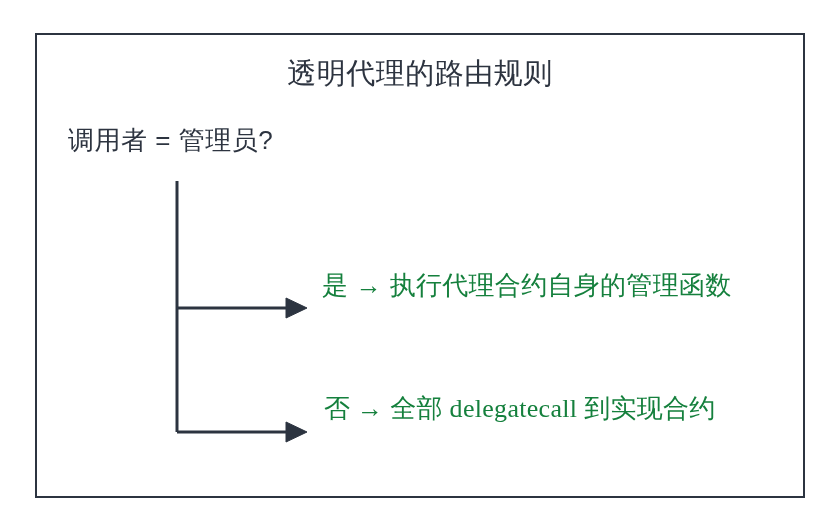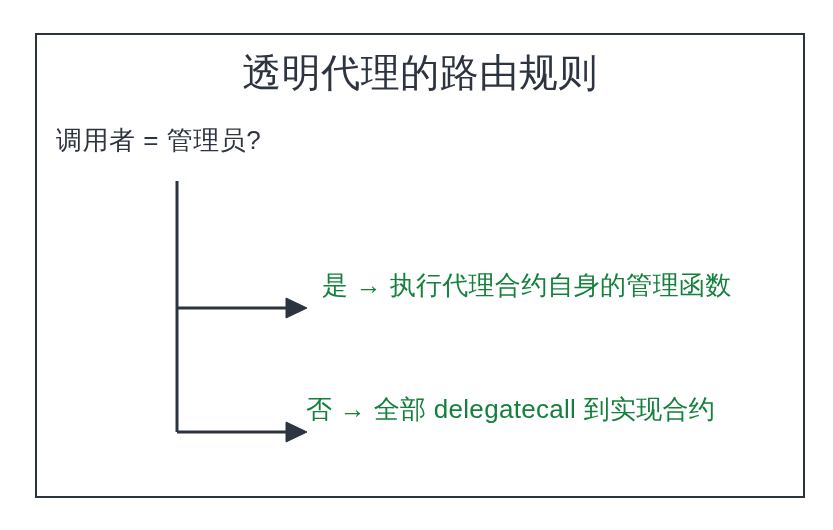--- a/index.html
+++ b/index.html
@@ -33,31 +33,31 @@
     background: #ffffff;
   }
 
   
   .diagram-title {
     position: absolute;
     left: 35px;
     top: 54px;
     width: 770px;
     text-align: center;
-    font-size: 39px;
+    font-size: 29px;
     line-height: 38px;
     letter-spacing: 0.5px;
     color: #2d3440;
     white-space: nowrap;
   }
 
   
   .decision-text {
     position: absolute;
-    left: 56px;
+    left: 68px;
     top: 122px;
     font-size: 26px;
     line-height: 36px;
     letter-spacing: 0.5px;
     color: #2d3440;
     white-space: nowrap;
   }
 
   
   .connectors {
@@ -76,22 +76,23 @@
     line-height: 38px;
     letter-spacing: 0.3px;
     color: #15803d;
     white-space: nowrap;
   }
   .branch-yes {
     left: 322px;
     top: 266px;
   }
   .branch-no {
-    left: 306px;
+    left: 324px;
     top: 390px;
+    font-family: Liberation Serif, serif;
   }
   .branch .line-main {
     display: block;
   }
   .branch .line-sub {
     display: block;
     text-align: right;
   }
 </style>
 </head>

